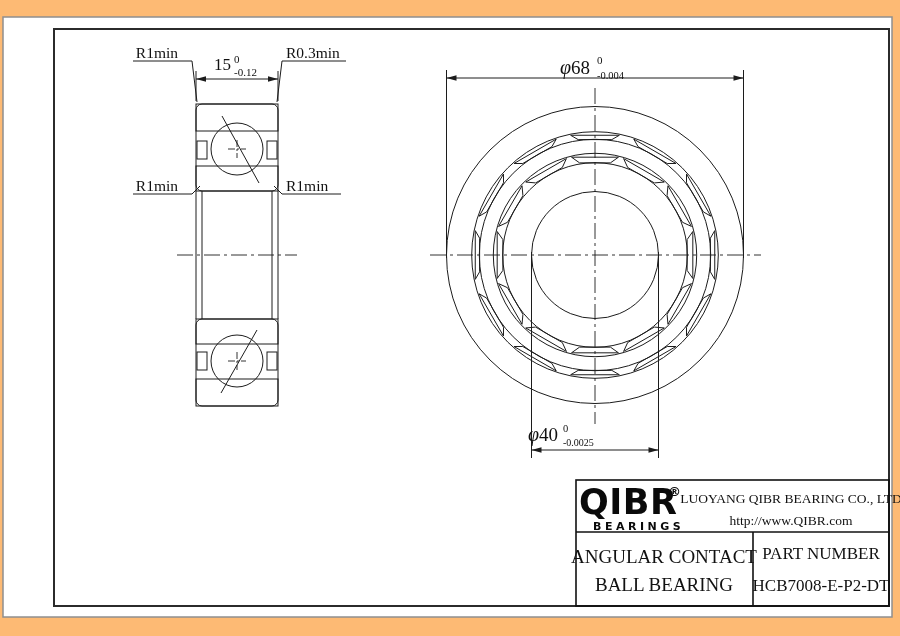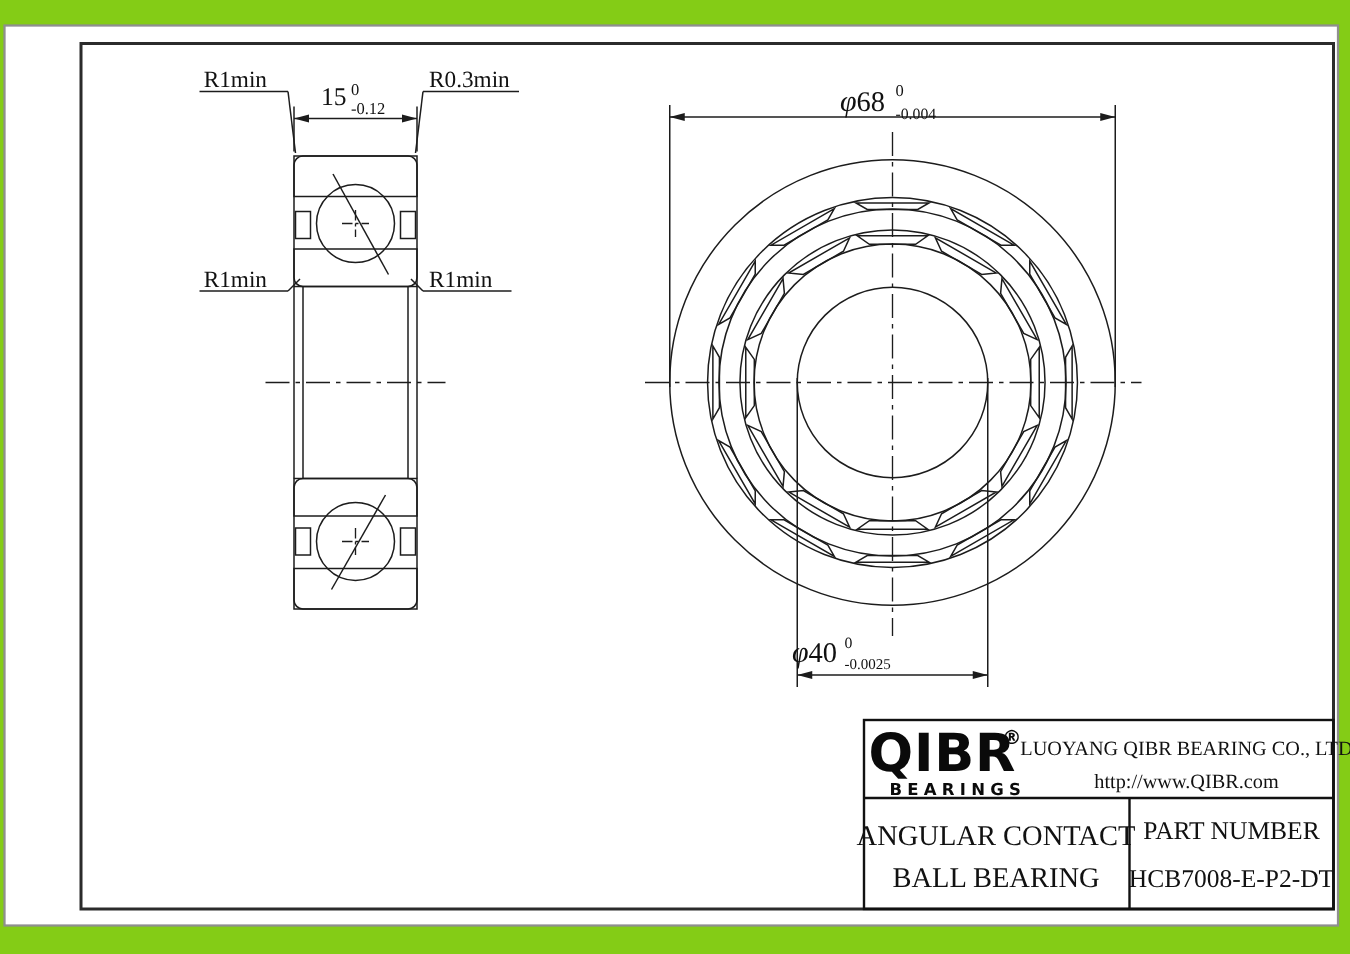--- a/index.html
+++ b/index.html
@@ -1,16 +1,16 @@
 <!DOCTYPE html>
 <html><head>
 <meta charset="utf-8">
 <style>
   html,body{margin:0;padding:0;background:#ffffff;}
-  .stage{width:900px;height:636px;position:relative;background:#84cc16;overflow:hidden;}
+  .stage{width:900px;height:636px;position:relative;background:#fdba74;overflow:hidden;}
   svg{display:block;}
   .ln{stroke:#1c1c1c;stroke-width:1;fill:none;}
   .thick{stroke:#111;stroke-width:1.6;fill:none;}
   .cad{font-family:"Liberation Serif", serif;fill:#111;}
   .logo{font-family:"DejaVu Sans", sans-serif;font-weight:bold;fill:#0a0a0a;}
   .cl{stroke:#1c1c1c;stroke-width:0.9;fill:none;stroke-dasharray:16 4 3 4;}
   .clsmall{stroke:#1c1c1c;stroke-width:0.9;fill:none;stroke-dasharray:7 2 2 2;}
   .arrow{fill:#1c1c1c;stroke:none;}
 </style>
 </head>

